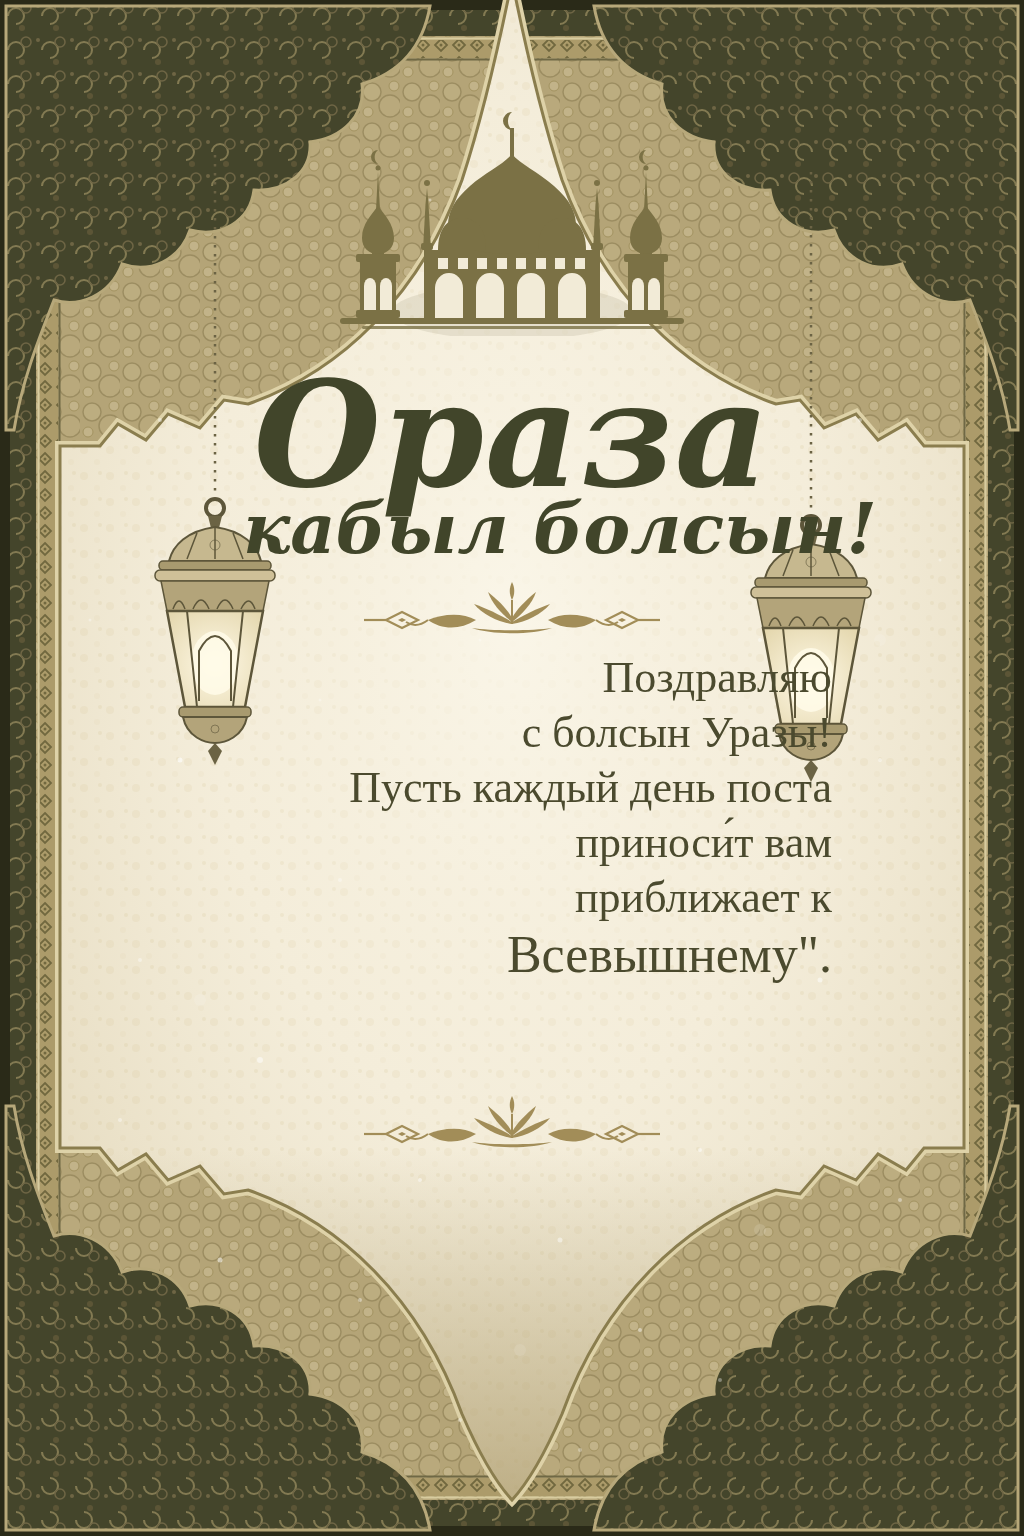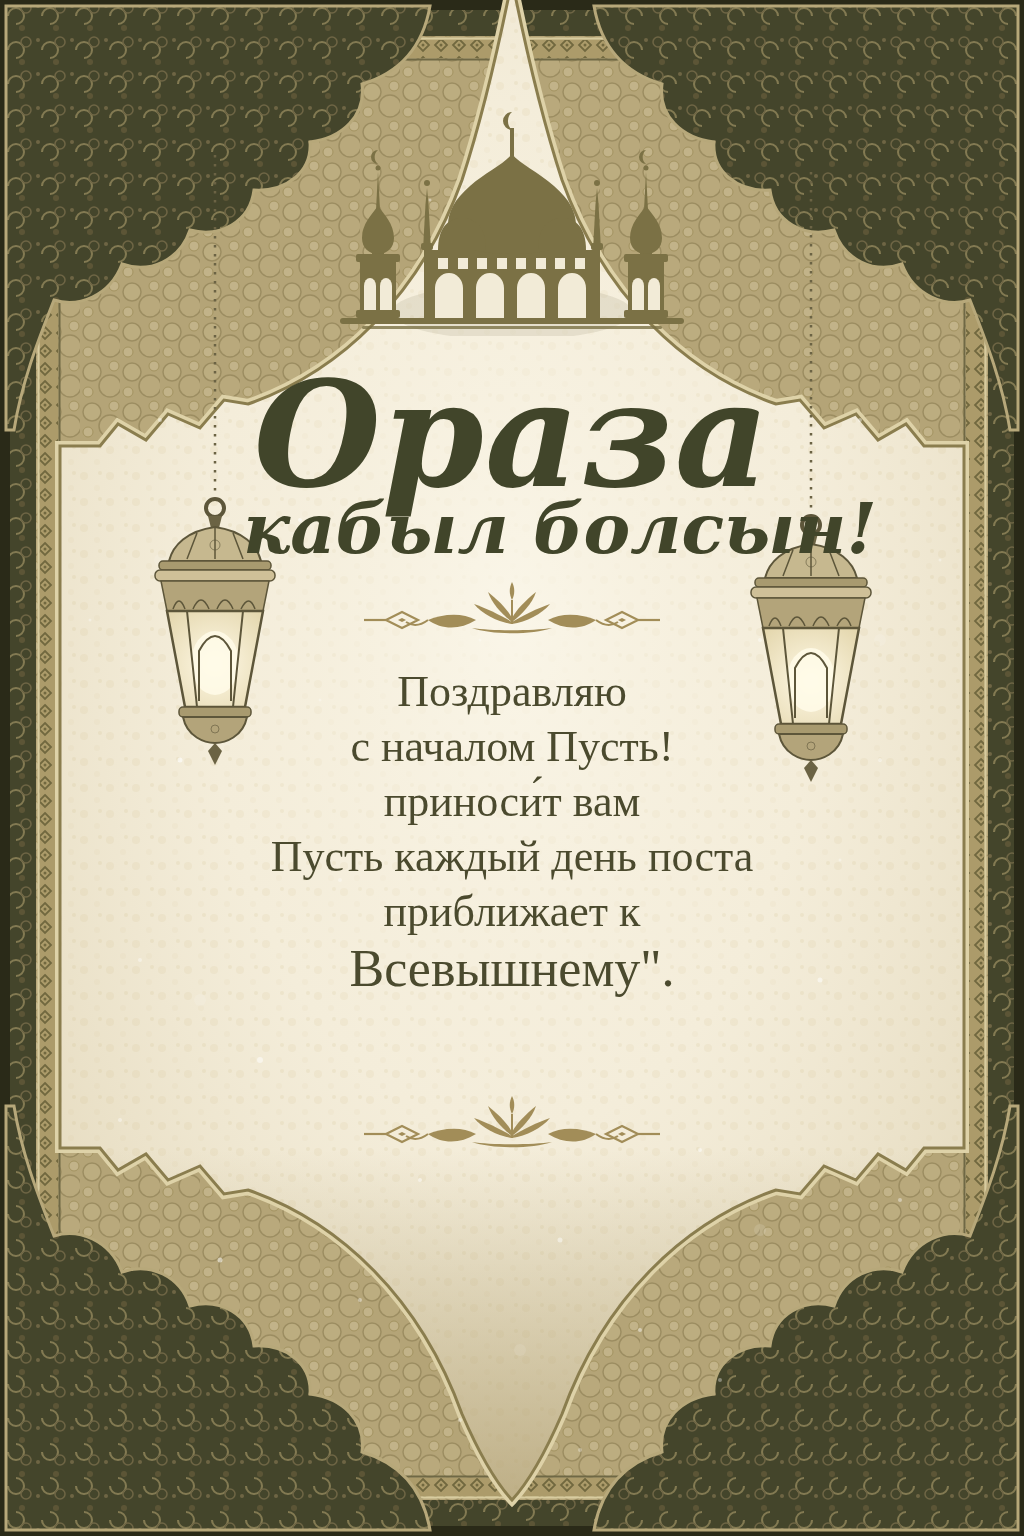--- a/index.html
+++ b/index.html
@@ -26,22 +26,22 @@
     font-size:146px;line-height:1;color:#41452a;
     letter-spacing:1px;
   }
   .title-2{
     position:absolute;left:0;top:494px;width:1024px;
     margin:0;text-align:center;
     font-family:"DejaVu Serif", serif;font-style:italic;font-weight:600;
     font-size:70px;line-height:1;color:#41452a;padding-left:48px;
   }
   .message{
-    position:absolute;left:192px;top:664px;width:640px;
-    text-align:center;color:#4b4a2e;
+    position:absolute;left:192px;top:650px;width:640px;
+    text-align:right;color:#4b4a2e;
   }
   .message p{
     margin:0;font-size:44px;line-height:55px;
     font-family:"Liberation Serif", serif;
   }
   .message p.last-line{font-size:52px;line-height:60px;}
 </style>
 </head>
 <body>
 
@@ -259,23 +259,23 @@
 
   <h1 class="title-1">Ораза</h1>
   <h2 class="title-2">кабыл болсын!</h2>
 
   <svg class="layer divider" viewBox="0 0 300 58">
       <use href="#dividerDef"></use>
     </svg>
 
   <div class="message">
     <p>Поздравляю</p>
-    <p>с началом Пусть!</p>
+    <p>с болсын Уразы!</p>
+    <p>Пусть каждый день поста</p>
     <p>приноси́т вам</p>
-    <p>Пусть каждый день поста</p>
     <p>приближает к</p>
     <p class="last-line">Всевышнему".</p>
   </div>
 
   <svg class="layer divider divider-bottom" viewBox="0 0 300 58">
       <use href="#dividerDef"></use>
     </svg>
 
 </div>
 

